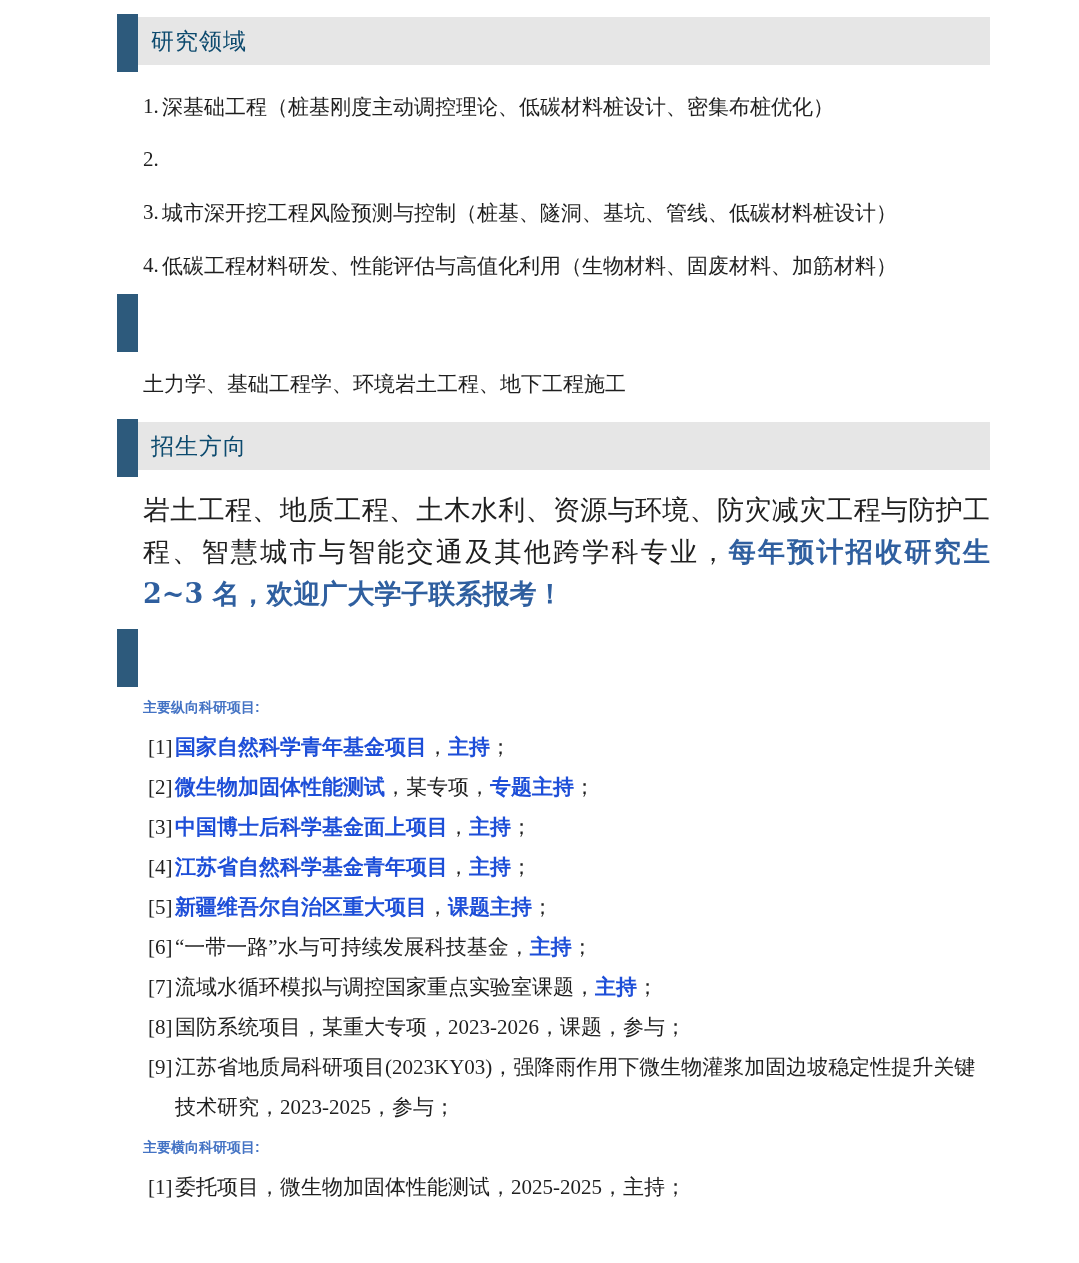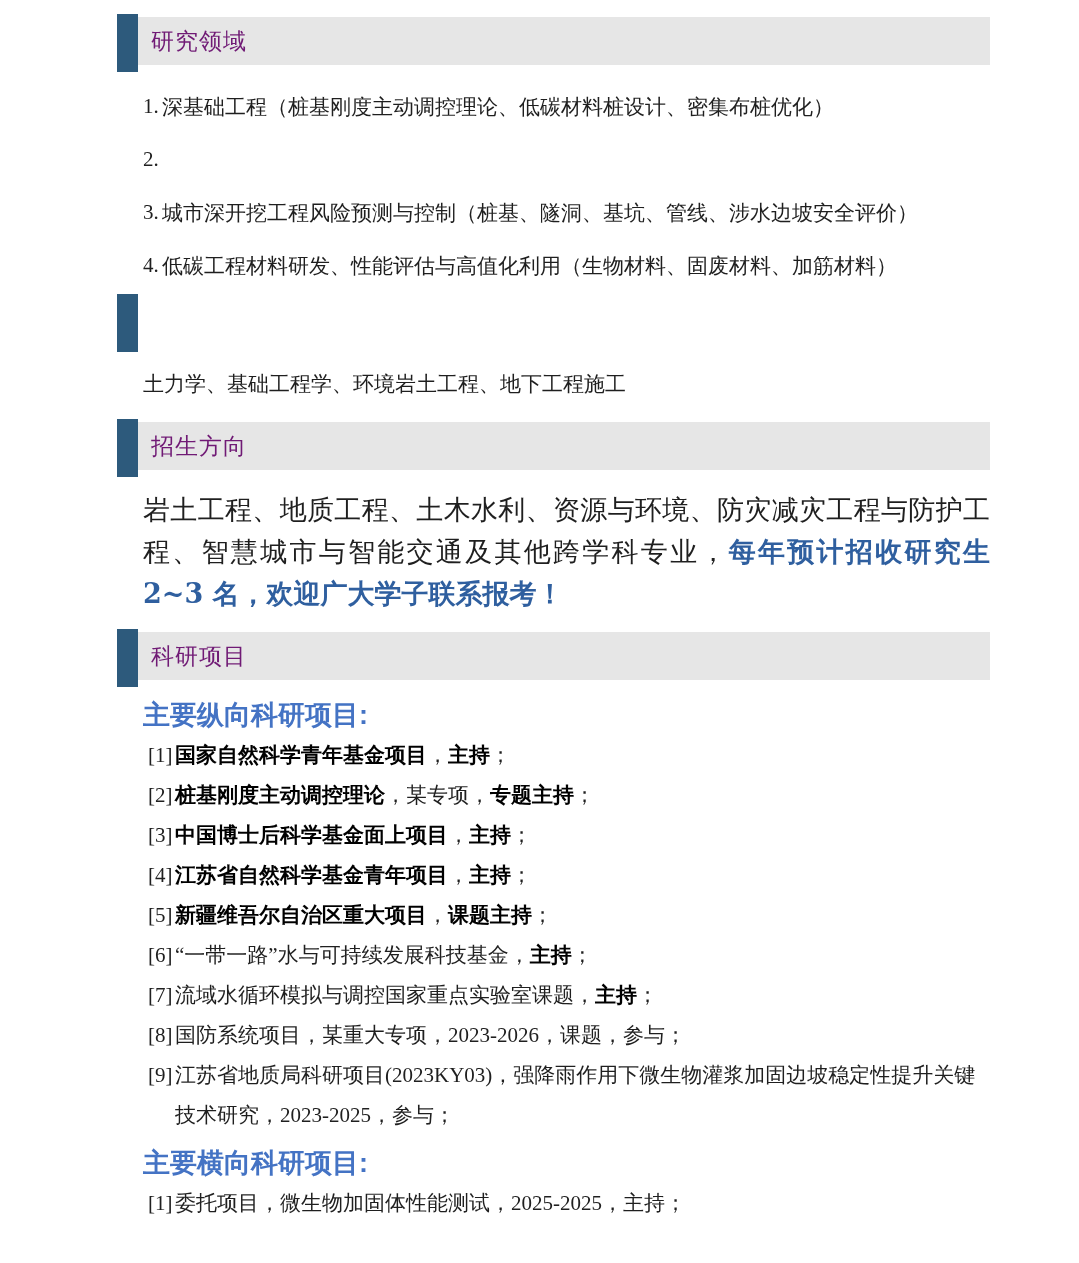--- a/index.html
+++ b/index.html
@@ -40,21 +40,21 @@
     background: var(--header-bg);
     display: flex;
     align-items: center;
     padding-left: 13px;
   }
   .section-title {
     margin: 0;
     font-family: "Liberation Sans", sans-serif;
     font-weight: 400;
     font-size: 23px;
-    color: #701a75;
+    color: #0c4a6e;
     letter-spacing: 1px;
   }
   
   .ra-list { margin: 22px 0 16px 26px; }
   .ra-item {
     display: flex;
     font-size: 21px;
     line-height: 25px;
     margin-bottom: 28px;
   }
@@ -75,42 +75,42 @@
     text-align: justify;
   }
   .admissions-note {
     color: var(--note-blue);
     font-weight: 700;
     font-family: "DejaVu Serif", serif;
   }
   
   .projects-block { margin-left: 26px; }
   .proj-heading {
-    margin: 8px 0 0;
-    font-size: 27px;
+    margin: 0 0 0;
+    font-size: 14px;
     line-height: 40px;
     font-weight: 700;
     color: var(--heading-blue);
     font-family: "Liberation Sans", sans-serif;
   }
   .proj-list { margin: 0; }
   .proj-item {
     display: flex;
     font-size: 21px;
     line-height: 40px;
     padding-left: 5px;
   }
   .proj-num {
     flex: none;
     min-width: 27px;
     white-space: nowrap;
     font-family: "Liberation Serif", serif;
   }
   .proj-text { flex: 1; }
-  .seg-bold { font-weight: 700; color: #000000; }
+  .seg-bold { font-weight: 700; color: #1d4ed8; }
 </style>
 </head>
 <body>
 
 <div class="page">
 
   <div class="section-header">
     <span class="accent-square"></span>
     <div class="header-bar">
       <h2 class="section-title">研究领域</h2>
@@ -123,21 +123,21 @@
         <span class="ra-num">1.</span>
         <span class="ra-text">深基础工程（桩基刚度主动调控理论、低碳材料桩设计、密集布桩优化）</span>
       </div>
 
       <div class="ra-item">
         <span class="ra-num">2.</span>
       </div>
 
       <div class="ra-item">
         <span class="ra-num">3.</span>
-        <span class="ra-text">城市深开挖工程风险预测与控制（桩基、隧洞、基坑、管线、涉水边坡安全评价）</span>
+        <span class="ra-text">城市深开挖工程风险预测与控制（桩基、隧洞、基坑、管线、低碳材料桩设计）</span>
       </div>
 
       <div class="ra-item">
         <span class="ra-num">4.</span>
         <span class="ra-text">低碳工程材料研发、性能评估与高值化利用（生物材料、固废材料、加筋材料）</span>
       </div>
     </div>
 
   <div class="section-header">
     <span class="accent-square"></span>
@@ -149,39 +149,36 @@
     <span class="accent-square"></span>
     <div class="header-bar">
       <h2 class="section-title">招生方向</h2>
     </div>
   </div>
 
   <p class="admissions-para"><span>岩土工程、地质工程、土木水利、资源与环境、防灾减灾工程与防护工程、智慧城市与智能交通及其他跨学科专业，</span><span class="admissions-note">每年预计招收研究生 2~3 名，欢迎广大学子联系报考！</span></p>
 
   <div class="section-header">
     <span class="accent-square"></span>
-    <div class="header-bar">
-      <h2 class="section-title">科研项目</h2>
-    </div>
   </div>
 
   <div class="projects-block">
 
     <h3 class="proj-heading">主要纵向科研项目:</h3>
 
     <div class="proj-list">
 
         <div class="proj-item">
           <span class="proj-num">[1]</span>
           <span class="proj-text"><span class="seg-bold">国家自然科学青年基金项目</span><span>，</span><span class="seg-bold">主持</span><span>；</span></span>
         </div>
 
         <div class="proj-item">
           <span class="proj-num">[2]</span>
-          <span class="proj-text"><span class="seg-bold">桩基刚度主动调控理论</span><span>，某专项，</span><span class="seg-bold">专题主持</span><span>；</span></span>
+          <span class="proj-text"><span class="seg-bold">微生物加固体性能测试</span><span>，某专项，</span><span class="seg-bold">专题主持</span><span>；</span></span>
         </div>
 
         <div class="proj-item">
           <span class="proj-num">[3]</span>
           <span class="proj-text"><span class="seg-bold">中国博士后科学基金面上项目</span><span>，</span><span class="seg-bold">主持</span><span>；</span></span>
         </div>
 
         <div class="proj-item">
           <span class="proj-num">[4]</span>
           <span class="proj-text"><span class="seg-bold">江苏省自然科学基金青年项目</span><span>，</span><span class="seg-bold">主持</span><span>；</span></span>

